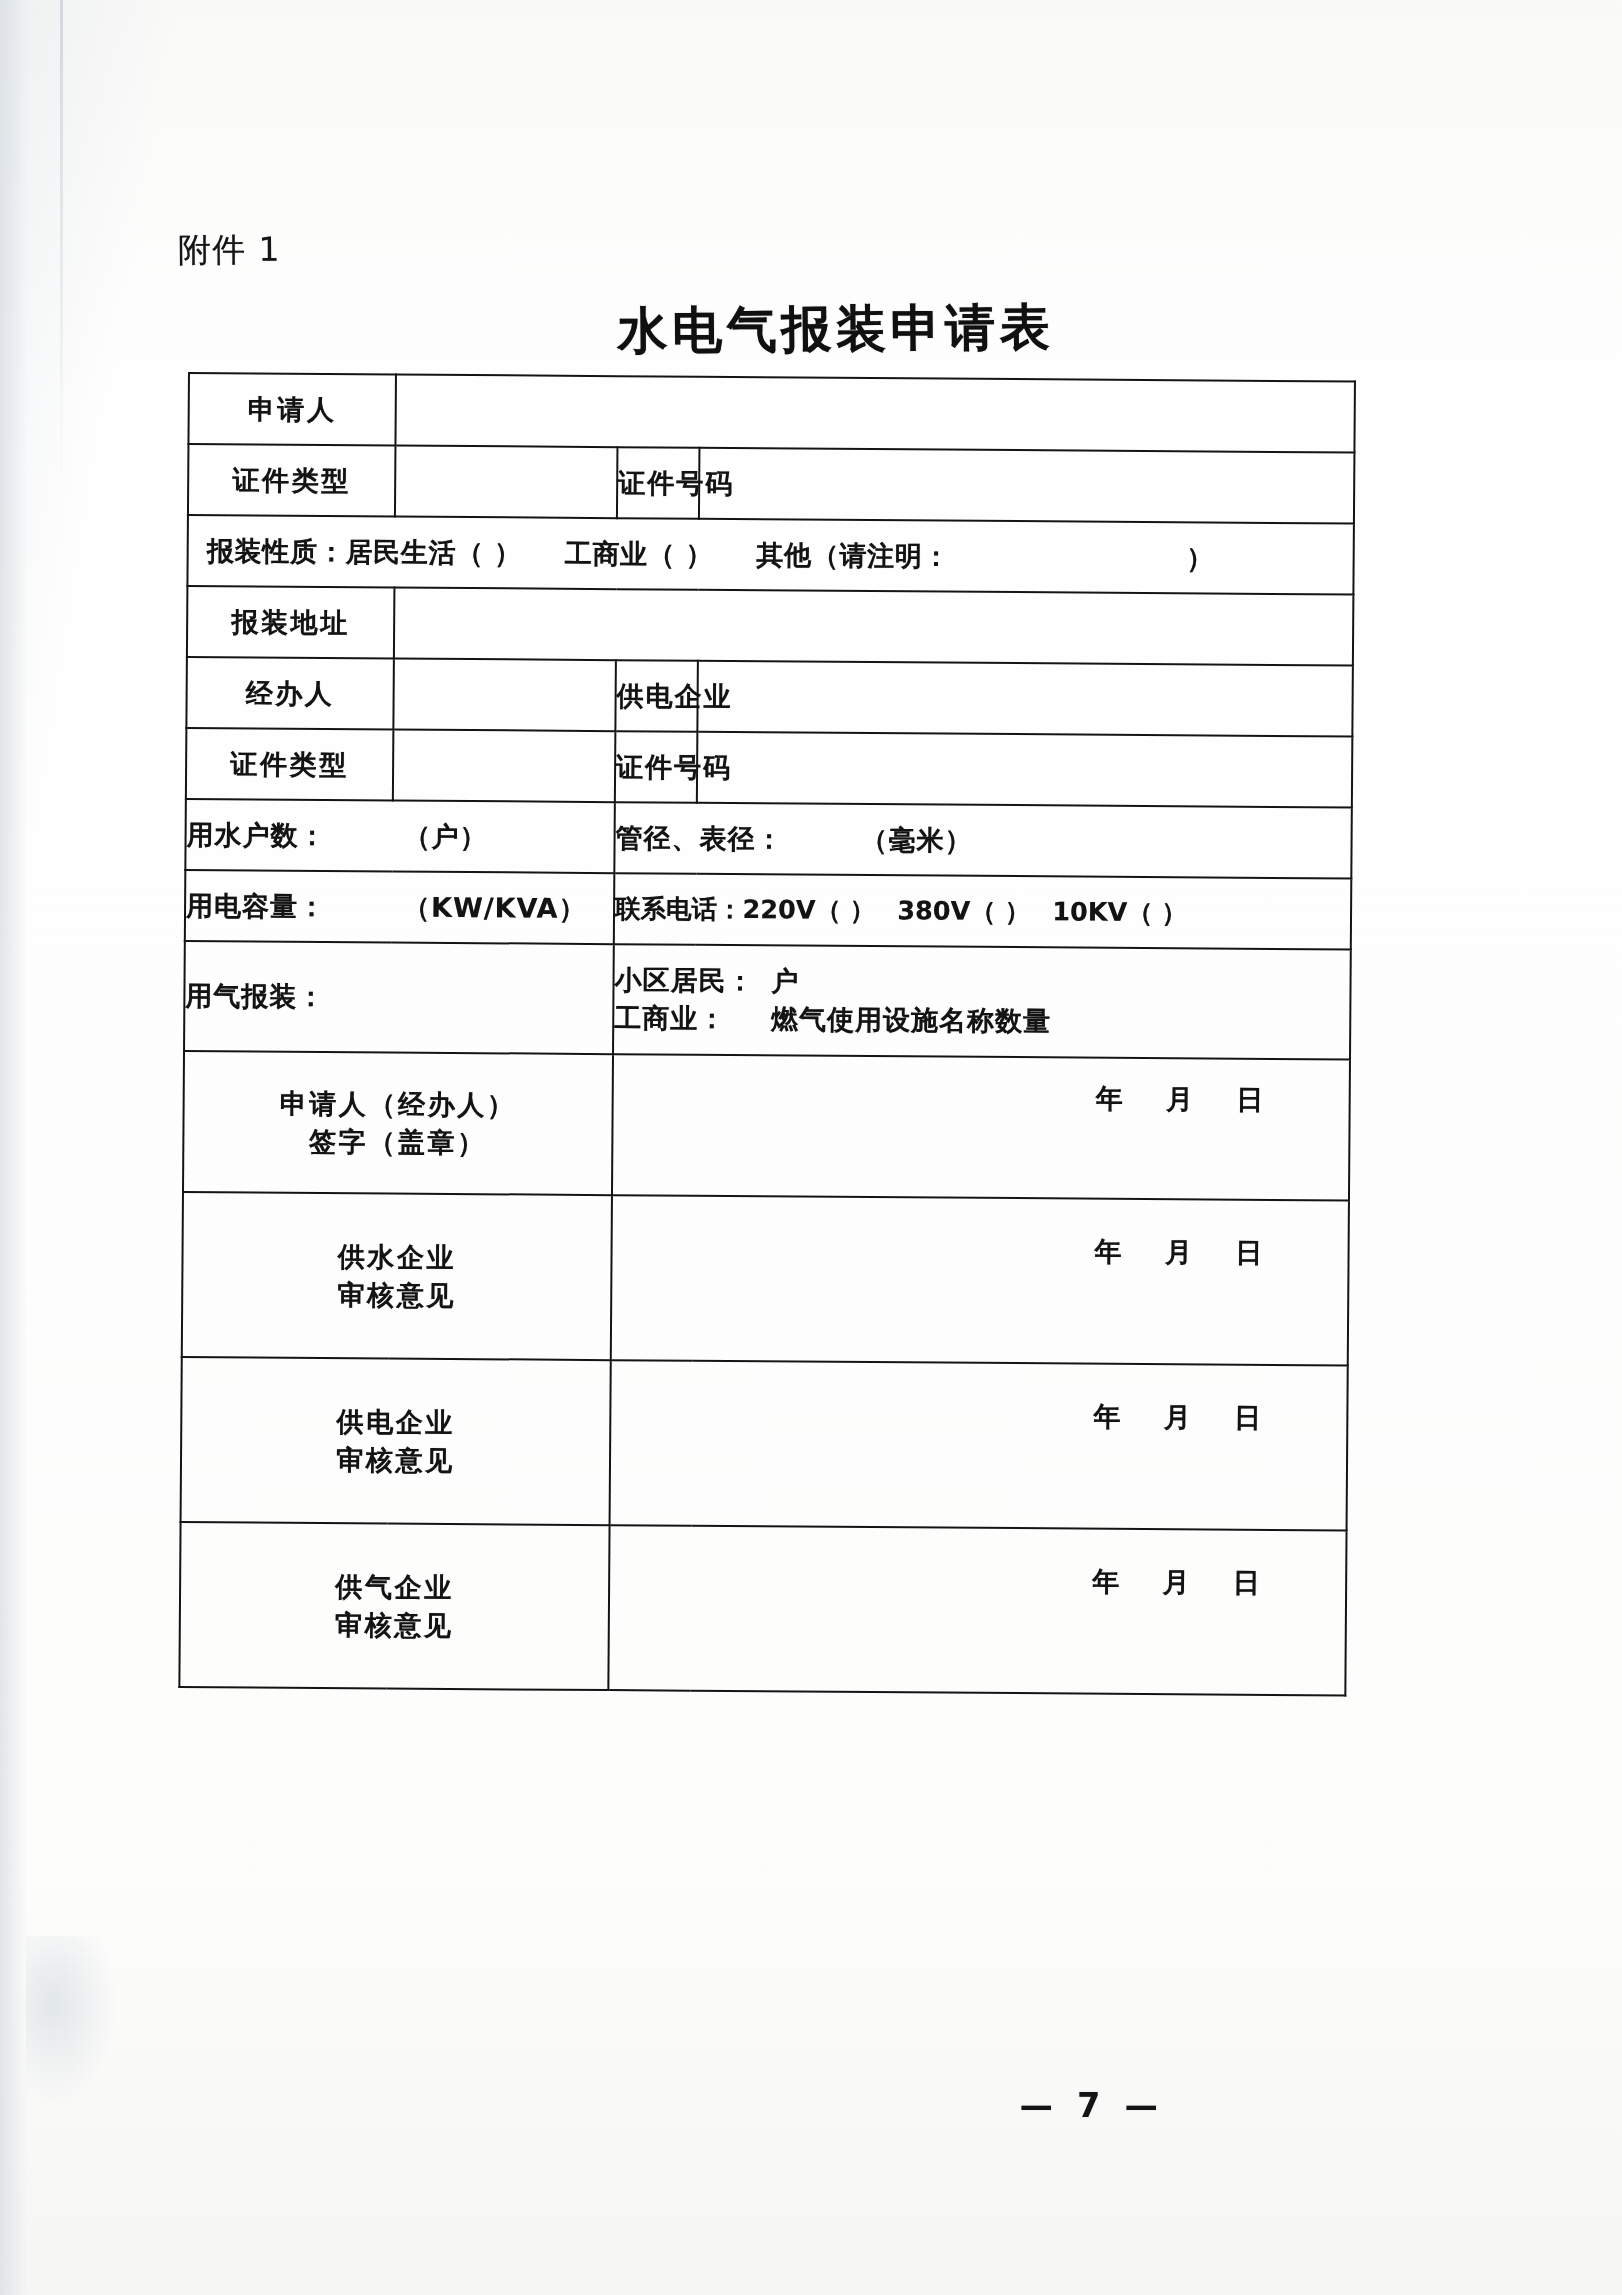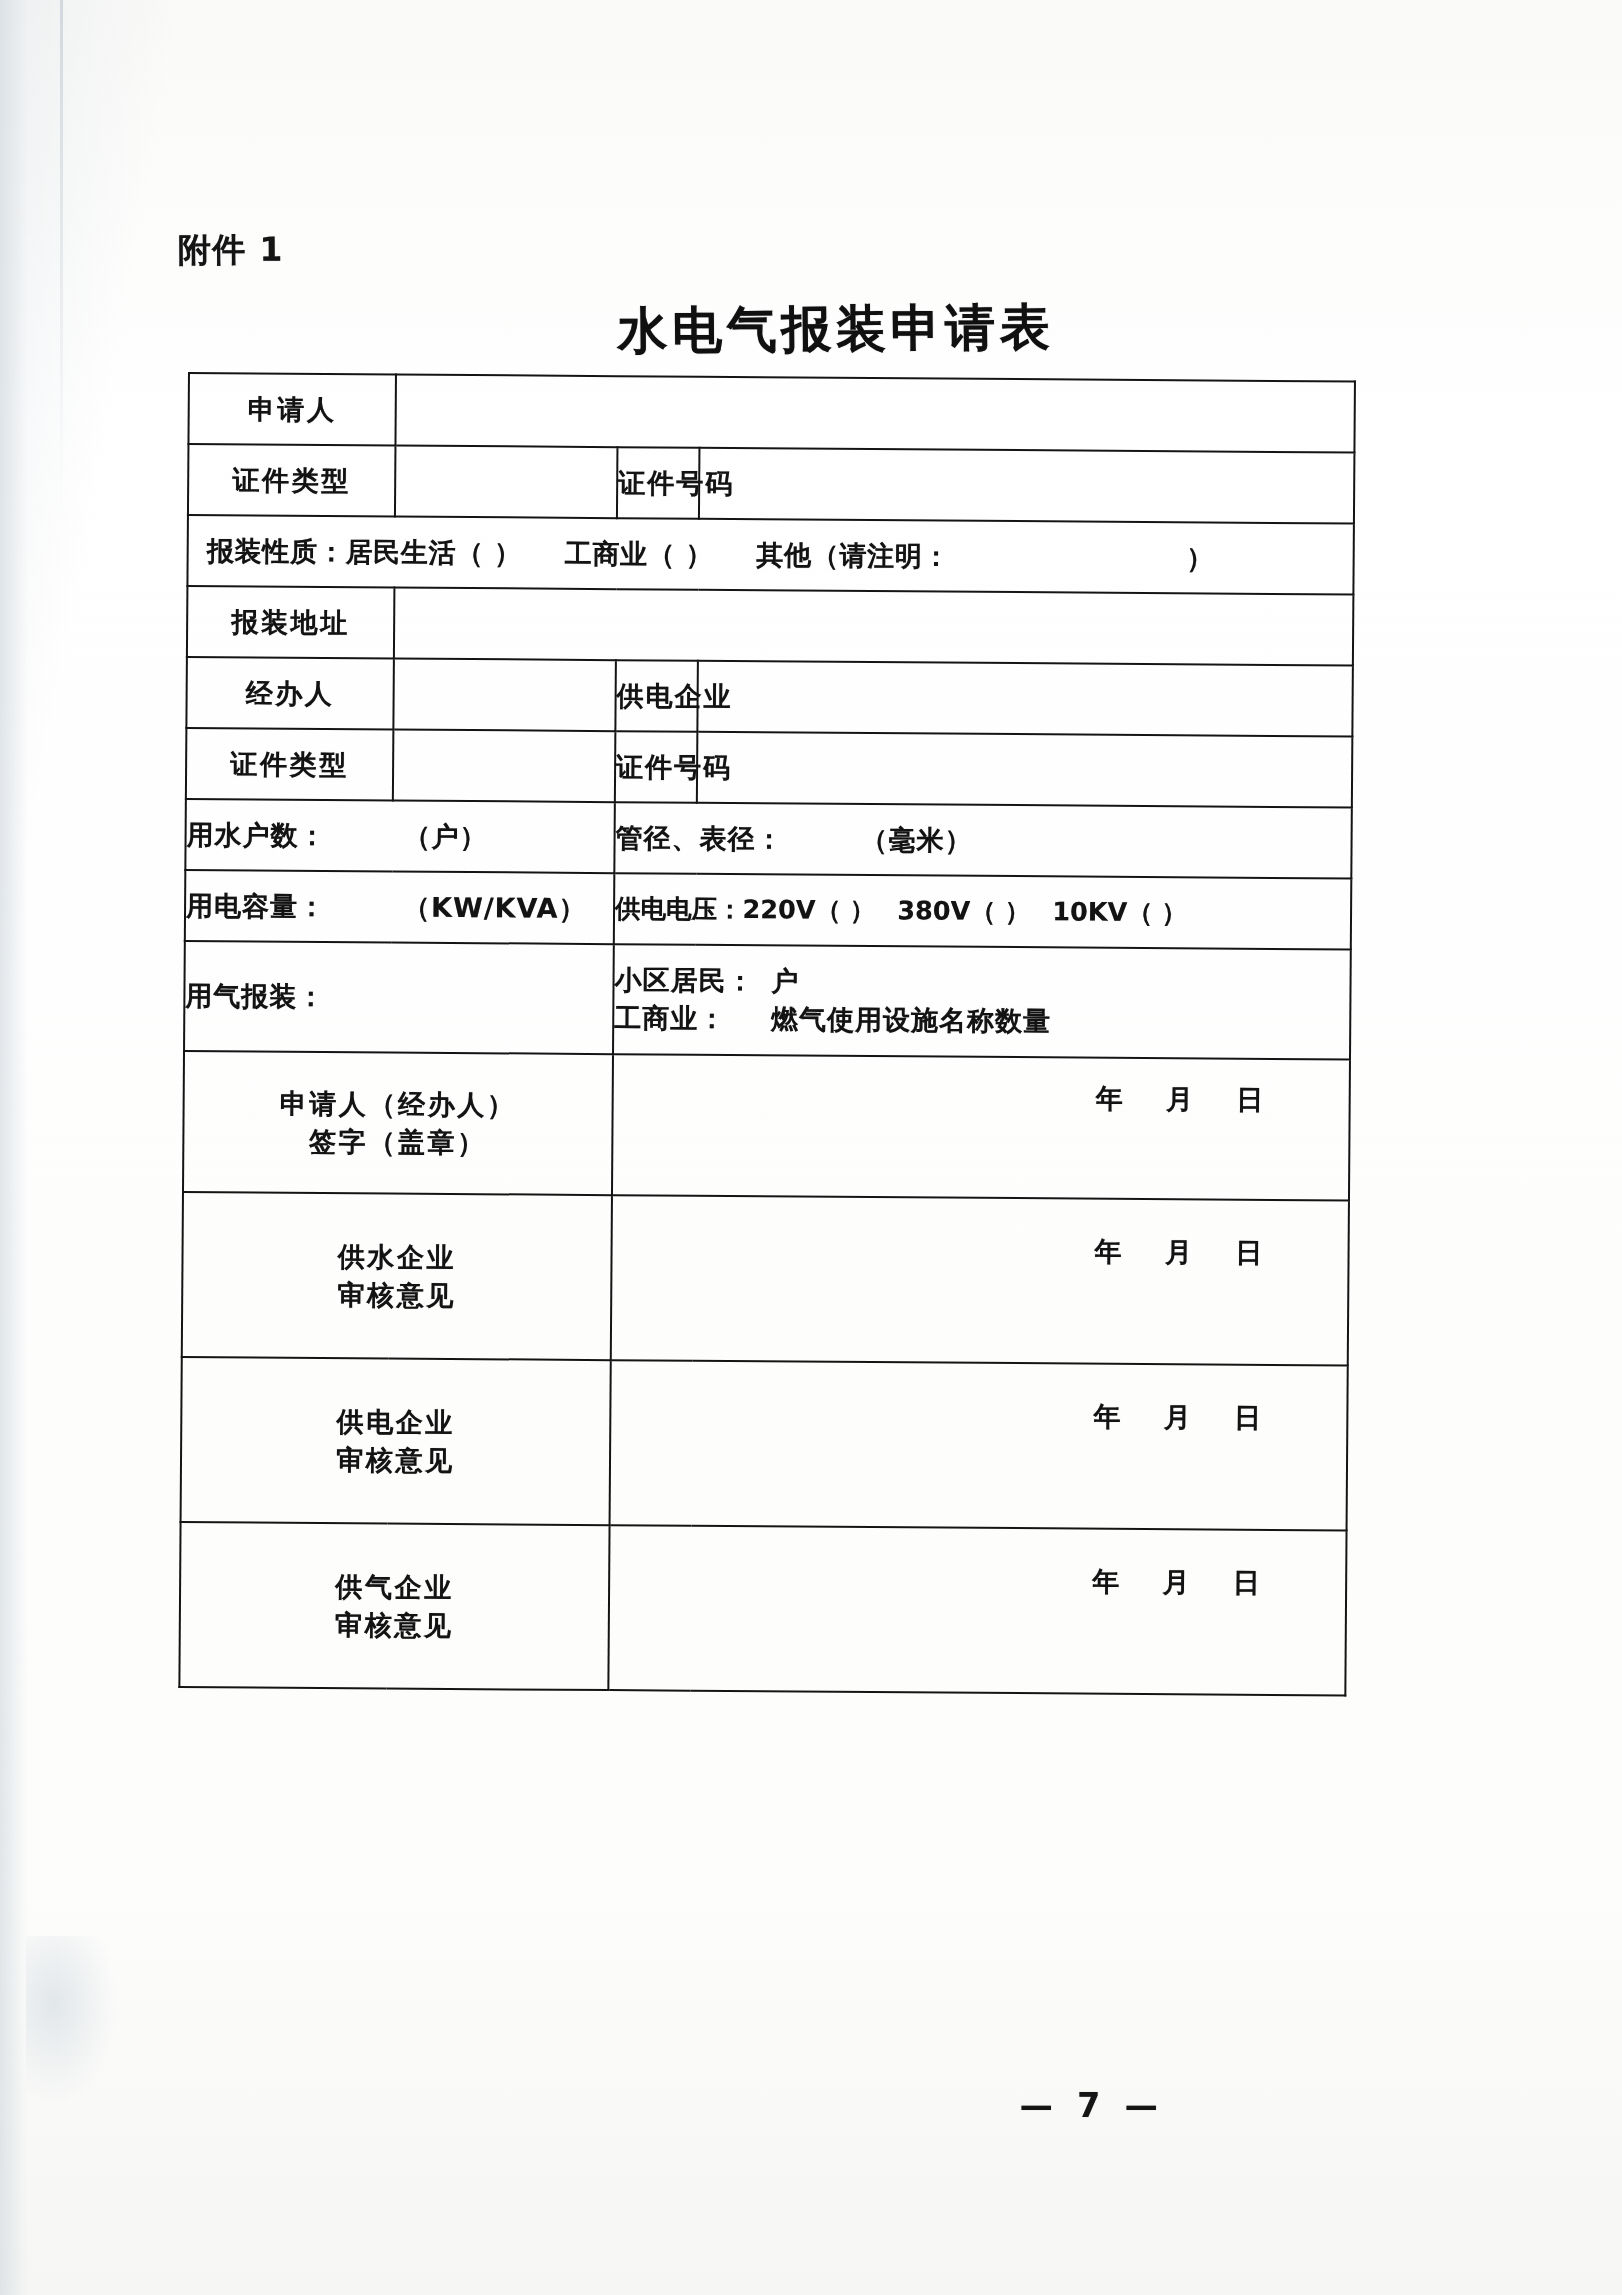--- a/index.html
+++ b/index.html
@@ -63,21 +63,21 @@
       repeating-linear-gradient(0deg, rgba(0,0,0,0.016) 0px, rgba(0,0,0,0) 1.3px, rgba(0,0,0,0.012) 2.6px);
     pointer-events: none;
   }
 
   
   #attachment-label {
     position: absolute;
     left: 178px;
     top: 228px;
     font-size: 33px;
-    font-weight: 700;
+    font-weight: 400;
     letter-spacing: 1.3px;
     color: #151515;
     transform: rotate(-0.35deg);
     text-shadow: 0 0 0.7px rgba(0,0,0,0.55);
   }
   #form-title {
     position: absolute;
     left: 0;
     top: 296px;
     width: 1622px;
@@ -245,21 +245,21 @@
           <td class="pad-l" colspan="2">
             <span>管径、表径：</span><span class="inline-sp-lg"></span><span>（毫米）</span>
           </td>
         </tr>
 
         <tr class="row-h-reg">
           <td class="pad-l" colspan="2">
             <span>用电容量：</span><span class="inline-sp-lg"></span><span>（KW/KVA）</span>
           </td>
           <td class="pad-l" colspan="2" style="font-size:25.5px;letter-spacing:0px;">
-            <span>供电电压：</span><span>220V（  ）</span><span class="inline-sp-sm"></span><span>380V（  ）</span><span class="inline-sp-sm"></span><span>10KV（  ）</span>
+            <span>联系电话：</span><span>220V（  ）</span><span class="inline-sp-sm"></span><span>380V（  ）</span><span class="inline-sp-sm"></span><span>10KV（  ）</span>
           </td>
         </tr>
 
         <tr class="row-h-gas">
           <td class="pad-l" colspan="2">
             <span>用气报装：</span>
           </td>
           <td class="pad-l" colspan="2">
             <span class="gas-line">
               <span class="gas-ind">小区居民：</span><span class="gas-val">户</span>

